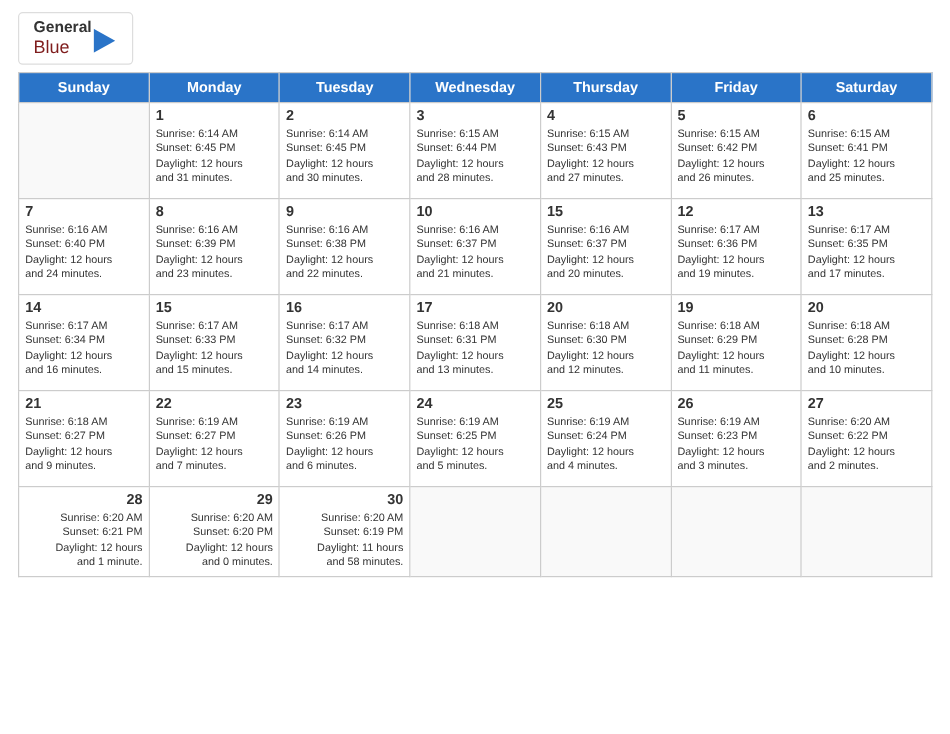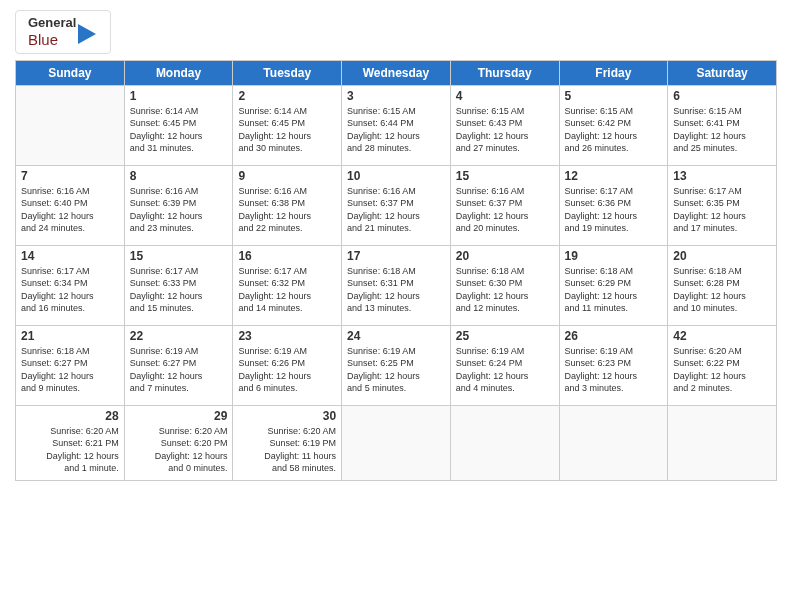--- a/index.html
+++ b/index.html
@@ -298,21 +298,21 @@
 and 4 minutes.</div>
           </td>
           <td>
             <span class="day-number">26</span>
             <div class="day-info" style="white-space: pre-line;">Sunrise: 6:19 AM
 Sunset: 6:23 PM
 Daylight: 12 hours
 and 3 minutes.</div>
           </td>
           <td>
-            <span class="day-number">42</span>
+            <span class="day-number">27</span>
             <div class="day-info" style="white-space: pre-line;">Sunrise: 6:20 AM
 Sunset: 6:22 PM
 Daylight: 12 hours
 and 2 minutes.</div>
           </td>
         </tr>
         <tr>
           <td>
             <span class="day-number">28</span>
             <div class="day-info" style="white-space: pre-line;">Sunrise: 6:20 AM

